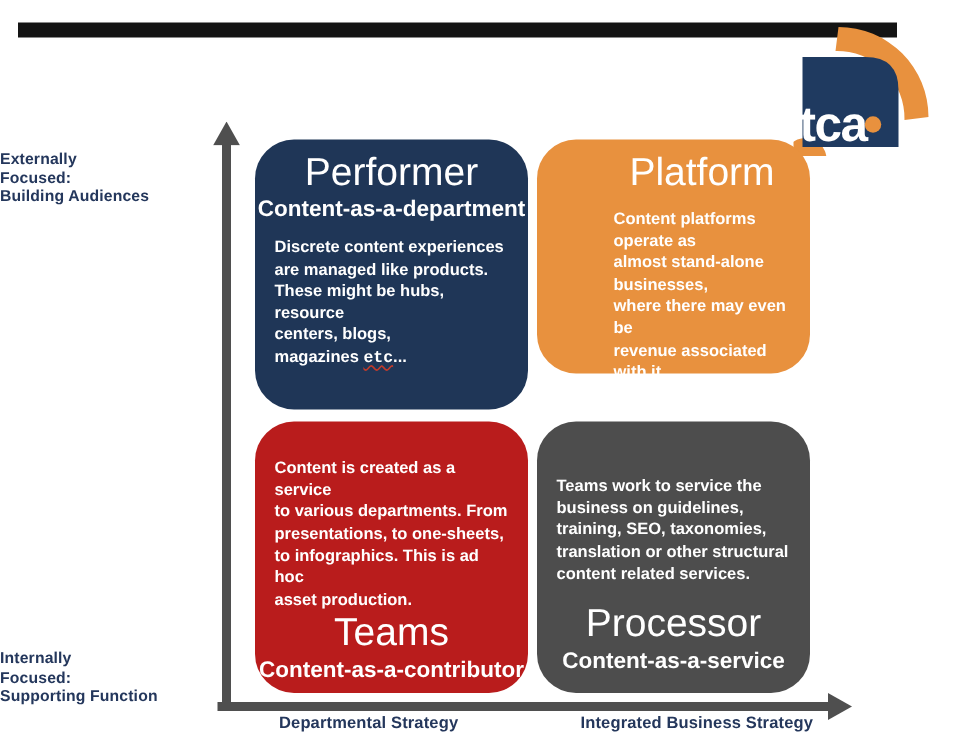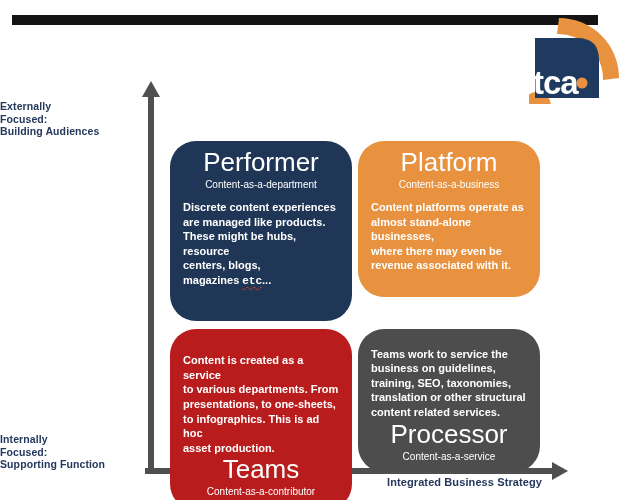--- a/index.html
+++ b/index.html
@@ -20,27 +20,27 @@
   .ylab{position:absolute;text-align:left;font-weight:bold;font-size:10.5px;
         line-height:1.2;letter-spacing:.1px;}
   .ylab span{display:block;}
   .ylab.top{left:0;top:100px;width:144px;}
   .ylab.bottom{left:0;top:433px;width:134px;}
   .xlab{position:absolute;top:476px;font-weight:bold;font-size:11px;letter-spacing:.1px;}
   .xlab.left{left:146px;}
   .xlab.right{left:387px;}
   
   .quad{position:absolute;width:182px;border-radius:26px;color:#fff;
-        display:flex;flex-direction:column;text-align:center;box-sizing:border-box;margin-top:48px;}
+        display:flex;flex-direction:column;text-align:center;box-sizing:border-box;}
   .quad.tl{left:170px;top:93px;height:180px;padding-top:7px;}
-  .quad.tr{left:358px;top:93px;height:156px;padding-top:7px;}
+  .quad.tr{left:358px;top:93px;height:156px;padding-top:7px;padding-left:38px;}
   .quad.bl{left:170px;top:281px;height:181px;padding-top:24px;padding-bottom:12px;}
-  .quad.br{left:358px;top:281px;height:143px;padding-top:20px;padding-bottom:12px;justify-content:center;}
+  .quad.br{left:358px;top:281px;height:181px;padding-top:36px;padding-bottom:12px;justify-content:center;}
   .q-title{font-size:26px;font-weight:400;line-height:1.15;}
-  .q-sub{font-size:10px;font-weight:400;line-height:1.2;margin-top:1px;}
+  .q-sub{font-size:15px;font-weight:700;line-height:1.2;margin-top:1px;}
   .q-body{font-size:11px;font-weight:700;line-height:1.33;text-align:left;
           padding:0 13px;white-space:pre-line;}
   .tl .q-body,.tr .q-body{margin-top:9px;}
   .bl .q-title,.br .q-title{margin-top:auto;}
   .sq{margin-left:3px;text-decoration:underline;text-decoration-style:wavy;
       text-decoration-color:#c43a2a;text-decoration-thickness:1px;text-underline-offset:2px;font-family:Liberation Mono, monospace;}
 </style>
 </head>
 <body>
 
@@ -80,21 +80,20 @@
     <div class="q-title">Performer</div>
     <div class="q-sub">Content-as-a-department</div>
     <div class="q-body"><span>Discrete content experiences
 are managed like products.
 These might be hubs, resource
 centers, blogs, magazines</span><span class="sq">etc</span><span>...</span></div>
   </div>
 
   <div class="quad tr" style="background: rgb(232, 145, 62);">
     <div class="q-title">Platform</div>
-    <div class="q-sub">Content-as-a-business</div>
     <div class="q-body">Content platforms operate as
 almost stand-alone businesses,
 where there may even be
 revenue associated with it.</div>
   </div>
 
   <div class="quad bl" style="background: #b91c1c;">
     <div class="q-body">Content is created as a service
 to various departments. From
 presentations, to one-sheets,

